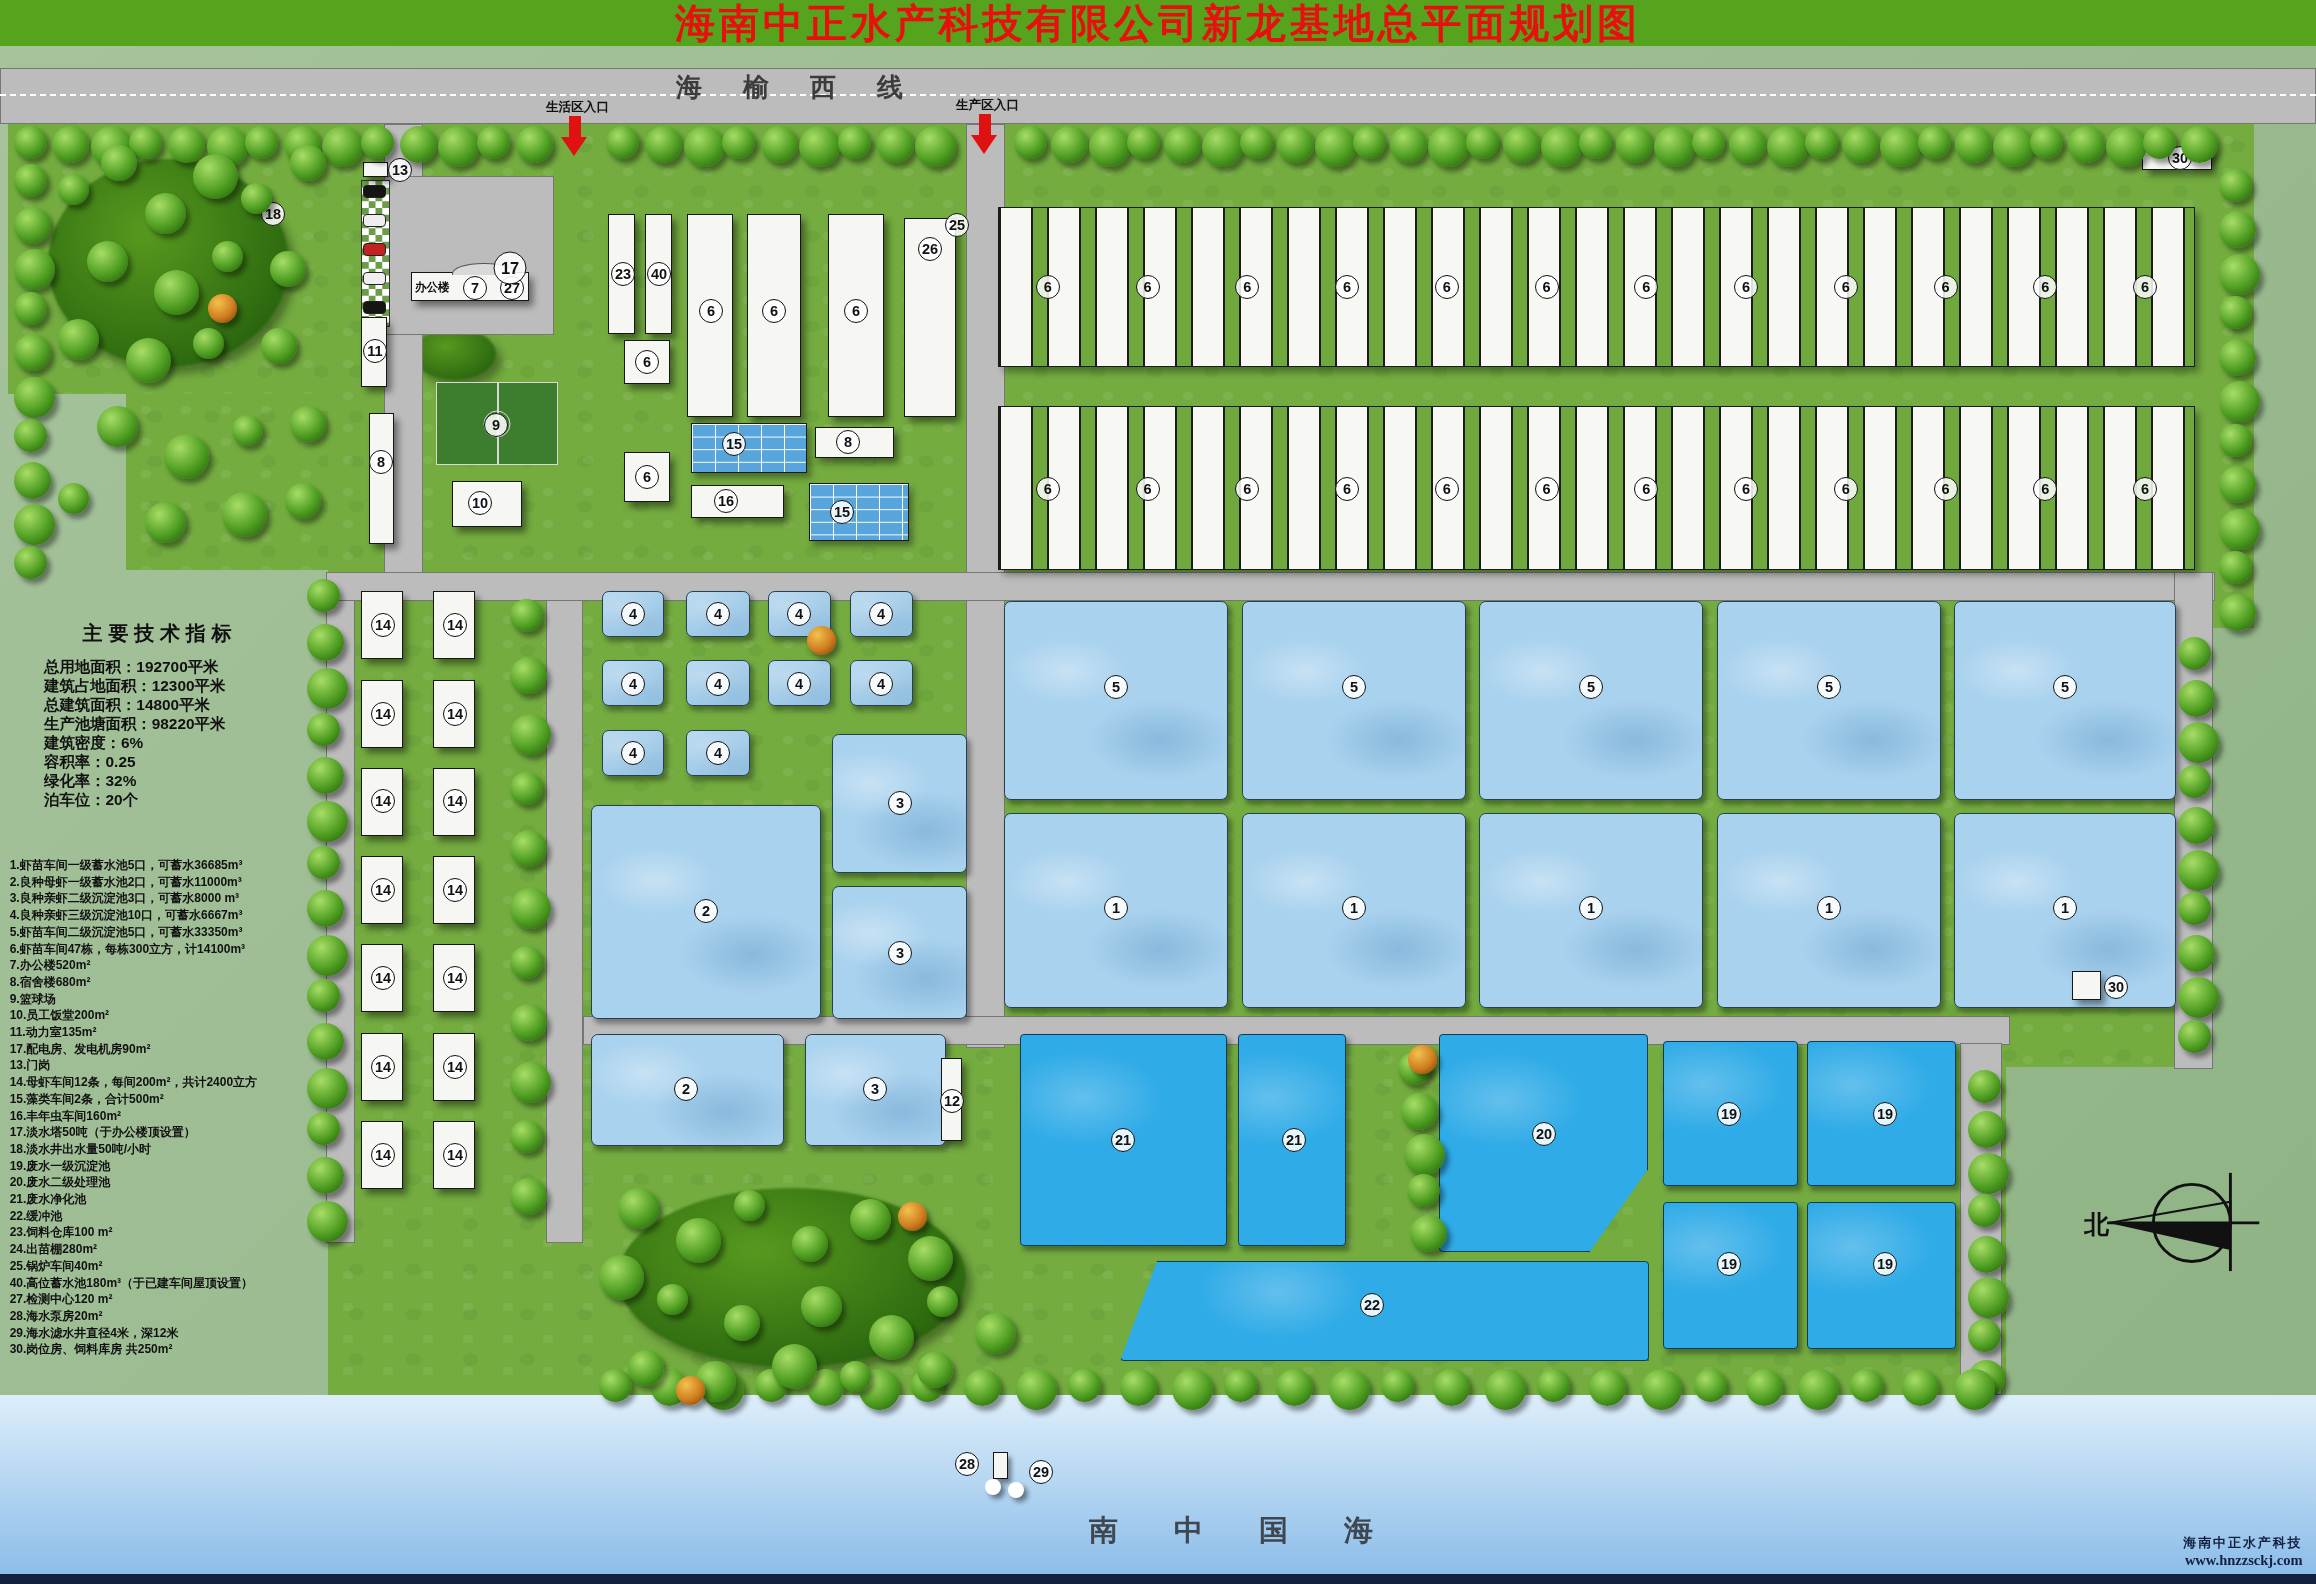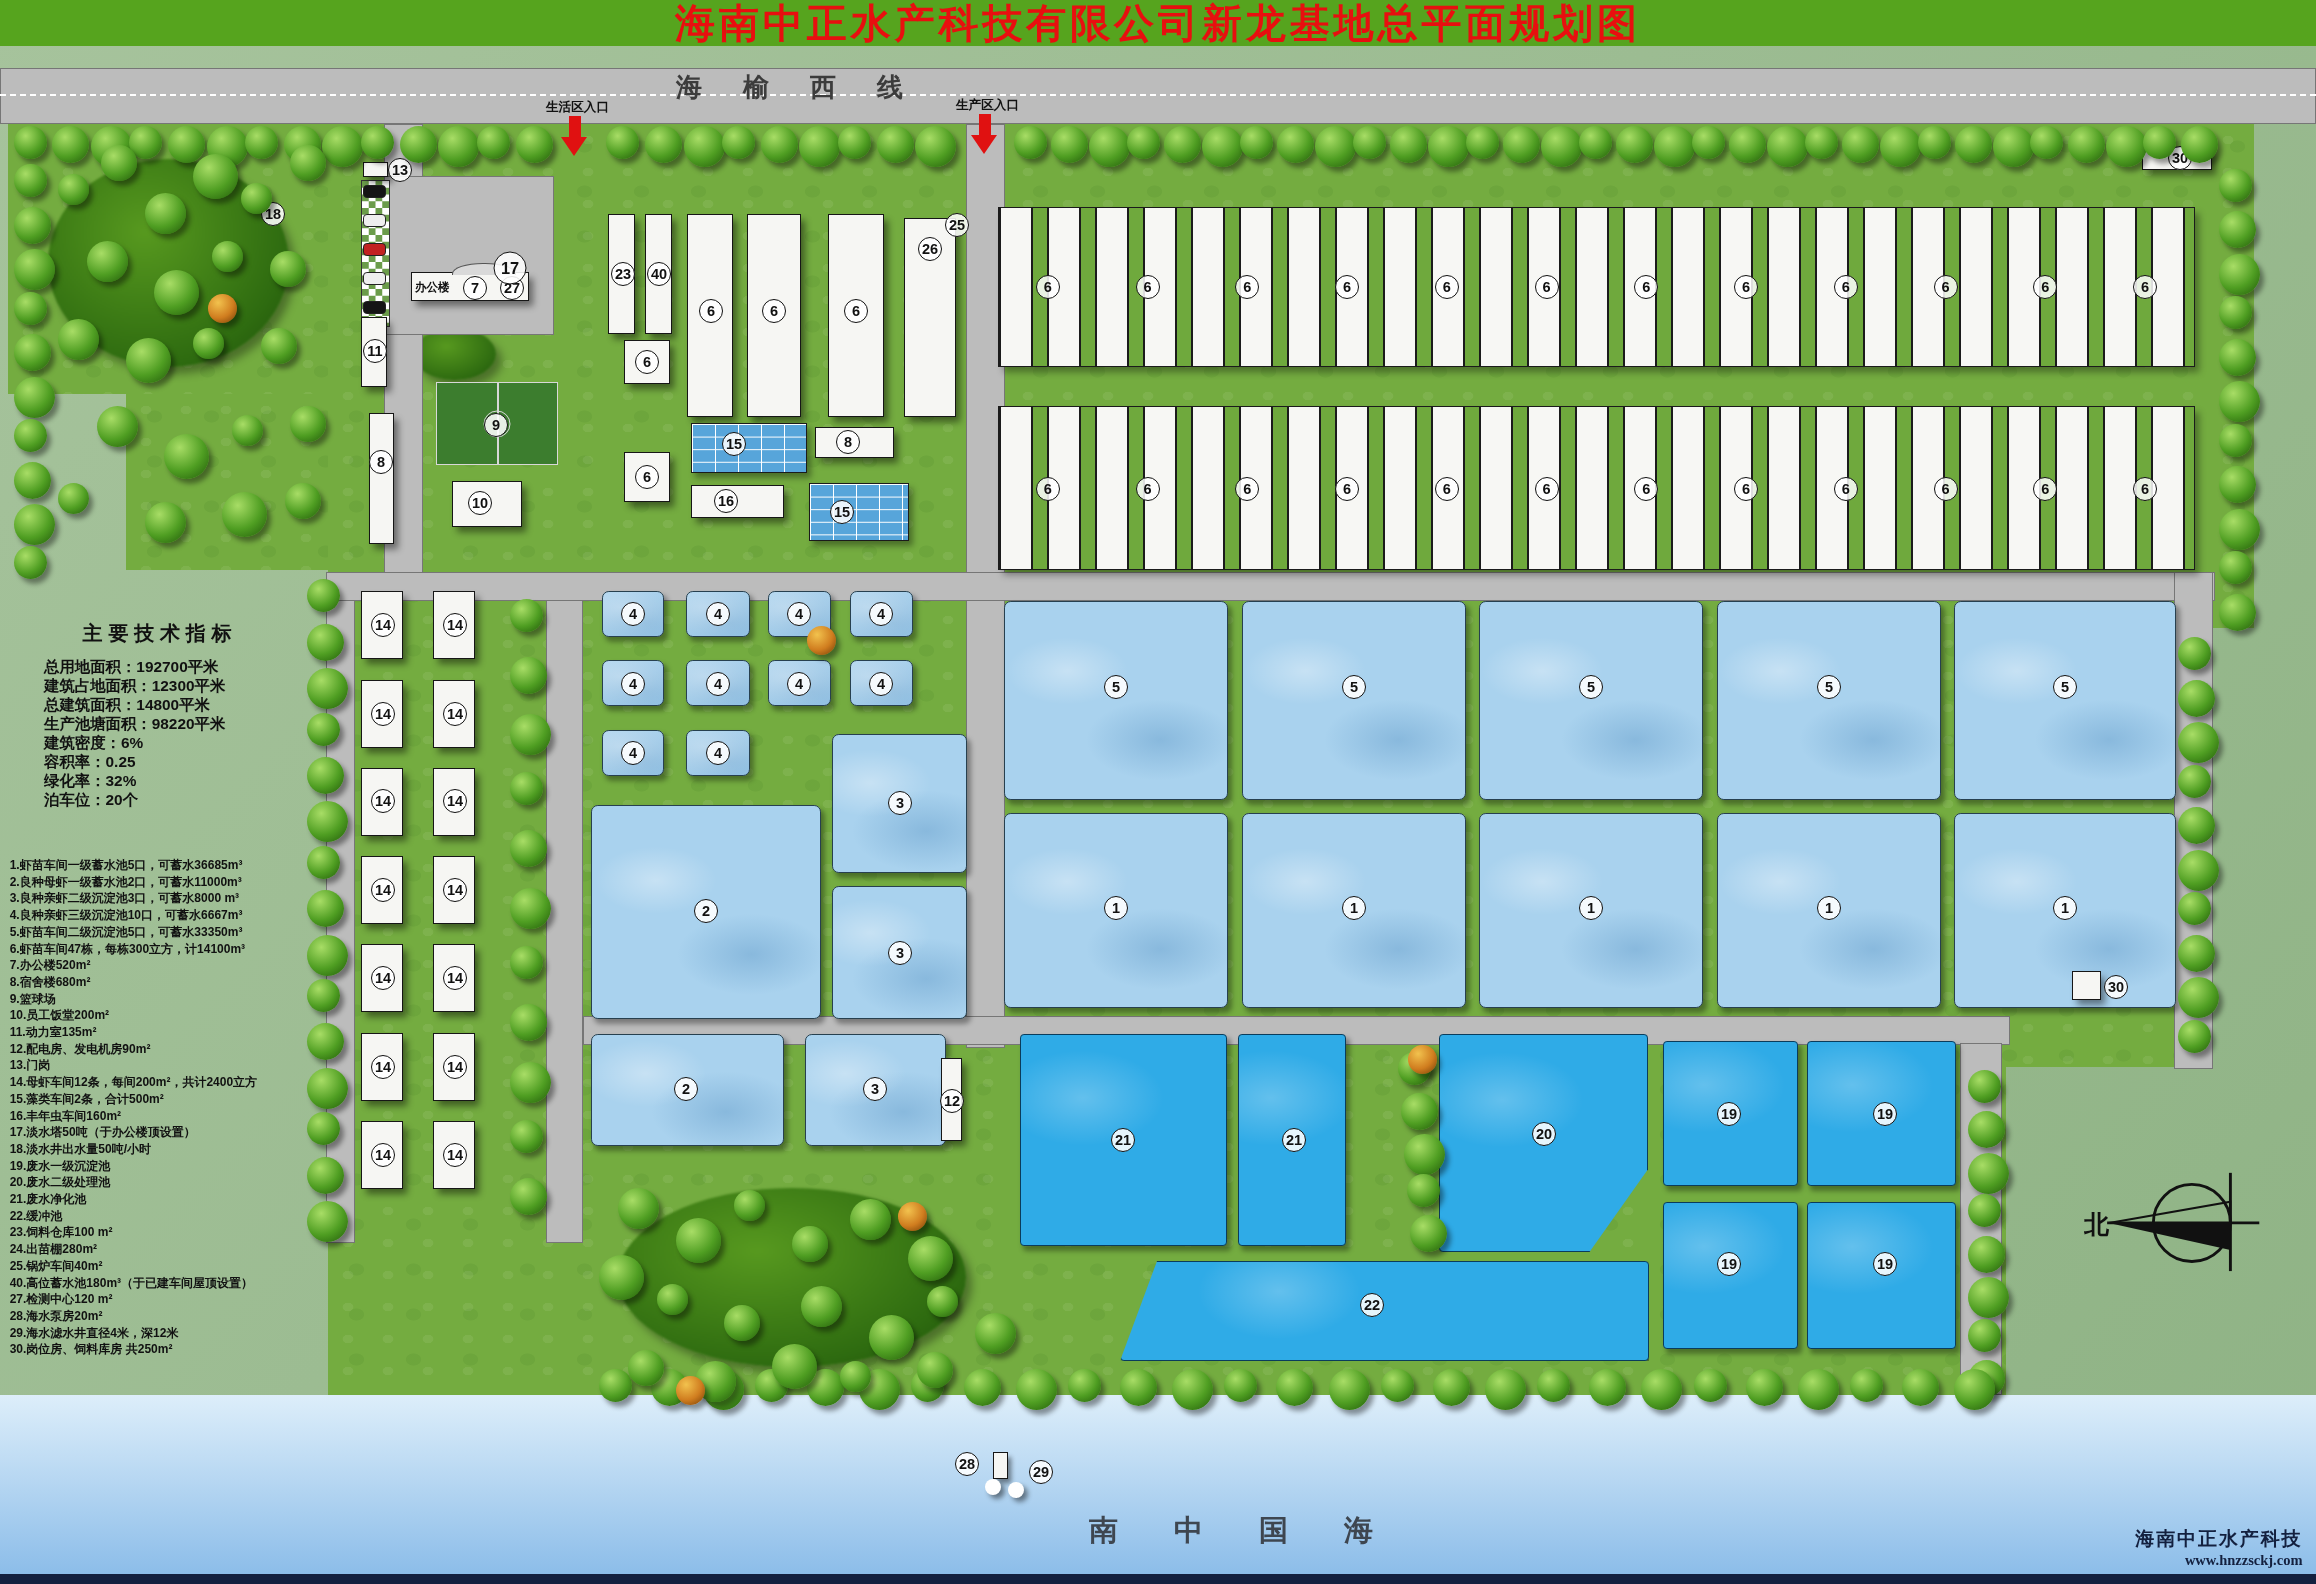--- a/index.html
+++ b/index.html
@@ -69,21 +69,21 @@
   .entlabel{color:#111;font-weight:bold;font-size:12.6px;white-space:nowrap;}
   .arrowstem{position:absolute;width:11.6px;height:21px;background:#e01111;}
   .arrowhead{position:absolute;width:0;height:0;border-left:13.5px solid transparent;
              border-right:13.5px solid transparent;border-top:19.3px solid #e01111;}
   .car{position:absolute;width:23px;height:12.6px;border-radius:3.9px;border:1px solid #222;box-sizing:border-box;}
   #court{background:#3c7d2e;border:1.9px solid #d8d8d8;box-sizing:border-box;}
   #court .mid{position:absolute;left:50%;top:0;width:1.9px;height:100%;background:#d8d8d8;}
   #court .cc{position:absolute;left:50%;top:50%;width:25px;height:25px;border:1.9px solid #d8d8d8;
              border-radius:50%;transform:translate(-50%,-50%);}
   #footer{right:13.5px;bottom:15.4px;text-align:right;color:#13203f;}
-  #footer .c{font-size:19px;font-weight:bold;letter-spacing:1.9px;}
+  #footer .c{font-size:13px;font-weight:bold;letter-spacing:1.9px;}
   #footer .w{font-size:14.5px;font-weight:bold;font-family:"Liberation Serif","DejaVu Serif",serif;}
   .offlabel{font-size:11.6px;font-weight:bold;color:#111;}
 </style>
 </head>
 <body>
 
 <div id="canvas">
 
   <div class="abs" style="left:0;top:1395px;width:2316px;height:179px;background:linear-gradient(#ddeefa,#8cbde9);"></div>
   <div class="abs" style="left:0;top:1574px;width:2316px;height:10.6px;background:#13203f;"></div>
@@ -345,21 +345,21 @@
       <div>2.良种母虾一级蓄水池2口，可蓄水11000m³</div>
       <div>3.良种亲虾二级沉淀池3口，可蓄水8000 m³</div>
       <div>4.良种亲虾三级沉淀池10口，可蓄水6667m³</div>
       <div>5.虾苗车间二级沉淀池5口，可蓄水33350m³</div>
       <div>6.虾苗车间47栋，每栋300立方，计14100m³</div>
       <div>7.办公楼520m²</div>
       <div>8.宿舍楼680m²</div>
       <div>9.篮球场</div>
       <div>10.员工饭堂200m²</div>
       <div>11.动力室135m²</div>
-      <div>12.配电房、发电机房90m²</div>
+      <div>17.配电房、发电机房90m²</div>
       <div>13.门岗</div>
       <div>14.母虾车间12条，每间200m²，共计2400立方</div>
       <div>15.藻类车间2条，合计500m²</div>
       <div>16.丰年虫车间160m²</div>
       <div>17.淡水塔50吨（于办公楼顶设置）</div>
       <div>18.淡水井出水量50吨/小时</div>
       <div>19.废水一级沉淀池</div>
       <div>20.废水二级处理池</div>
       <div>21.废水净化池</div>
       <div>22.缓冲池</div>

